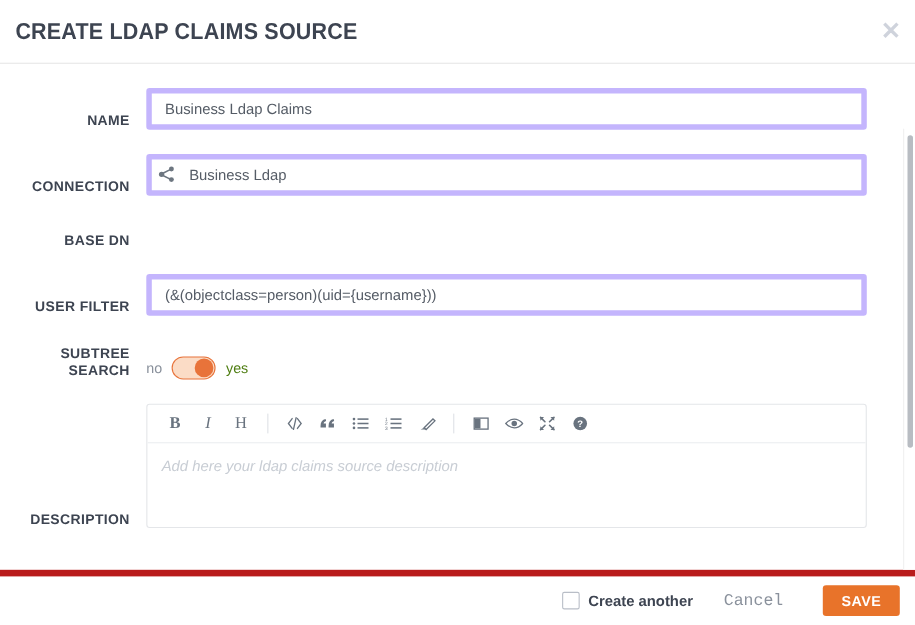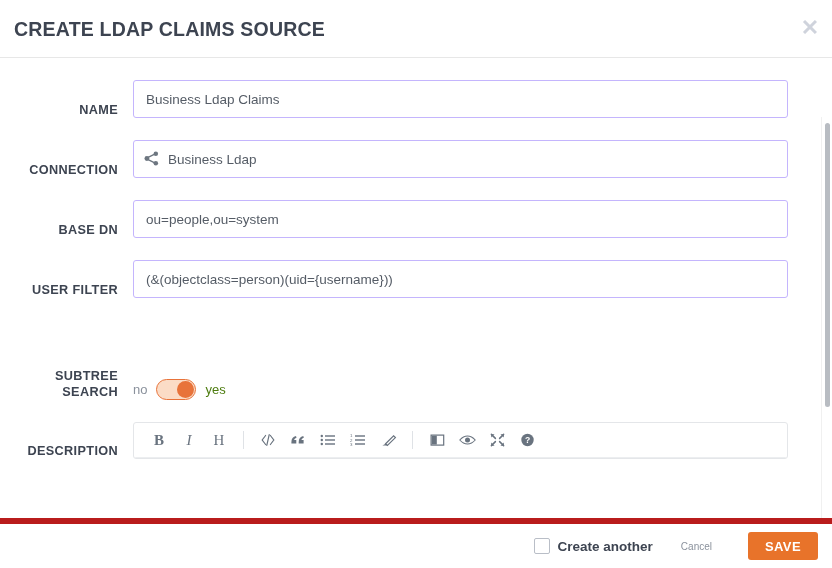--- a/index.html
+++ b/index.html
@@ -87,21 +87,21 @@
     padding-top: 11px;
   }
   .form-control-wrap {
     flex: 1 1 auto;
     padding-right: 44px;
   }
 
   .text-input {
     width: 100%;
     height: 38px;
-    border: 1px solid #c4b5fd;
+    border: 5px solid #c4b5fd;
     border-radius: 3px;
     background: #fff;
     padding: 0 12px;
     font-size: 13.5px;
     color: #555c66;
     font-family: "Liberation Sans", sans-serif;
     outline: none;
   }
   .text-input::placeholder { color: #9ba2ad; }
 
@@ -113,21 +113,21 @@
   .share-icon {
     position: absolute;
     left: 11px;
     top: 11px;
     width: 15px;
     height: 15px;
     pointer-events: none;
   }
 
   
-  .toggle-row .form-label { padding-top: 4px; margin-top: 44px; }
+  .toggle-row .form-label { padding-top: 4px; }
   .toggle-wrap {
     display: flex;
     align-items: center;
     padding-top: 6px;
   }
   .toggle-side {
     font-size: 13px;
     color: #8a919c;
   }
   .toggle-side.on { color: #4d7c0f; }
@@ -222,26 +222,26 @@
     display: inline-block;
   }
   .cb-label {
     margin-left: 8px;
     font-size: 13.5px;
     font-weight: bold;
     color: #3d4451;
   }
   .cancel-btn {
     margin-left: 20px;
-    font-size: 10px;
+    font-size: 15px;
     color: #8a919c;
     background: none;
     border: none;
     cursor: pointer;
-    font-family: Liberation Sans, sans-serif;
+    font-family: Liberation Mono, monospace;
     padding: 6px 8px;
   }
   .save-btn {
     margin-left: 28px;
     background: #e8732a;
     color: #ffffff;
     border: none;
     border-radius: 3px;
     width: 70px;
     height: 28px;
@@ -301,23 +301,20 @@
             <circle cx="3.1" cy="8" r="2.6" fill="#6d7680"></circle>
             <path d="M4.4 6.9 L11.4 3.4 M4.4 9.1 L11.4 12.6" stroke="#6d7680" stroke-width="1.5" fill="none"></path>
           </svg>
           <input class="text-input" type="text" value="Business Ldap" style="">
         </div>
       </div>
     </div>
 
     <div class="form-row">
       <div class="form-label">BASE DN</div>
-      <div class="form-control-wrap">
-        <input class="text-input" type="text" value="ou=people,ou=system" style="">
-      </div>
     </div>
 
     <div class="form-row">
       <div class="form-label">USER FILTER</div>
       <div class="form-control-wrap">
         <input class="text-input" type="text" value="(&amp;(objectclass=person)(uid={username}))" style="">
       </div>
     </div>
 
     <div class="form-row toggle-row">
@@ -404,20 +401,23 @@
               </svg>
             </button>
             <button class="tb-btn">
               <svg width="15" height="14" viewBox="0 0 15 14">
                 <circle cx="7.5" cy="7" r="6.2" fill="#69737f"></circle>
                 <text x="7.5" y="10.3" font-size="8.6" font-weight="bold" fill="#ffffff" text-anchor="middle" font-family="Liberation Sans, sans-serif">?</text>
               </svg>
             </button>
           </div>
 
+          <div class="editor-area">
+            <span class="editor-placeholder">Add here your ldap claims source description</span>
+          </div>
         </div>
       </div>
     </div>
 
     <div class="scrollbar-track">
       <div class="scrollbar-thumb"></div>
     </div>
   </div>
 
   <div class="modal-footer">

